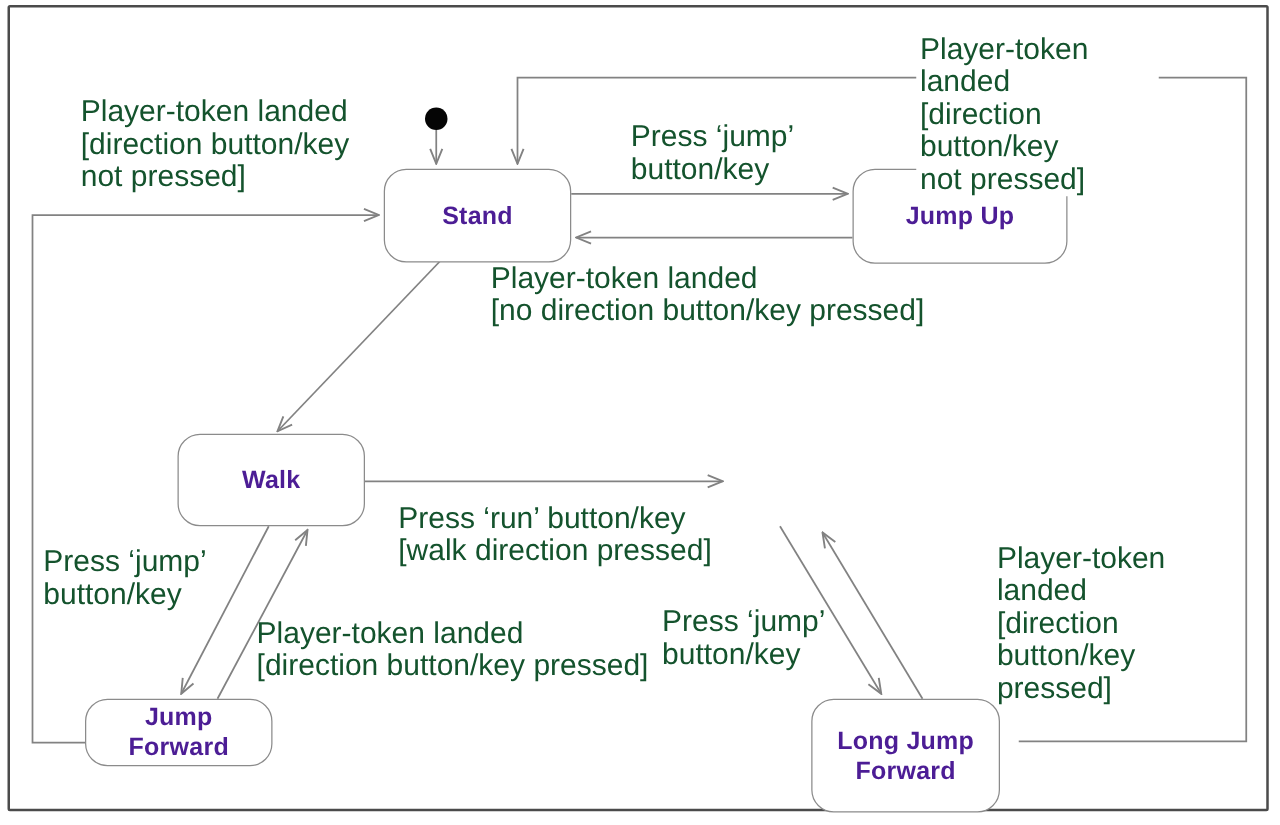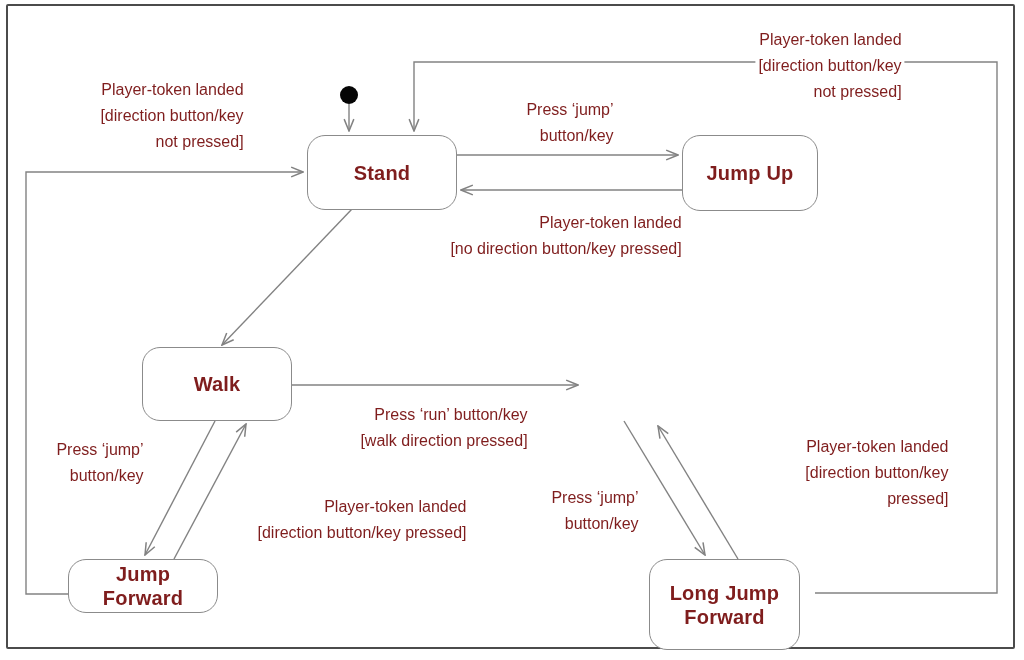--- a/index.html
+++ b/index.html
@@ -36,31 +36,31 @@
     background: #ffffff;
     border: 1.6px solid #8b8b8b;
     border-radius: 18px;
     display: flex;
     align-items: center;
     justify-content: center;
     text-align: center;
     font-size: 20px;
     font-weight: bold;
     line-height: 24px;
-    color: #7f1d1d;
+    color: #4c1d95;
     white-space: pre-line;
     letter-spacing: 0.2px;
   }
   .edge-label {
     position: absolute;
     transform: translateX(-50%);
-    font-size: 16px;
+    font-size: 24px;
     line-height: 26px;
-    text-align: right;
-    color: #7f1d1d;
+    text-align: left;
+    color: #14532d;
     white-space: pre-line;
   }
   .edge-label.opaque {
     background: #ffffff;
     padding: 0 3px;
   }
 </style>
 </head>
 <body>
 
@@ -97,21 +97,21 @@
       <path d="M174,559 L246,424" marker-end="url(#arrow)"></path>
 
       <path d="M624,421 L705,555" marker-end="url(#arrow)"></path>
 
       <path d="M738,559 L658,426" marker-end="url(#arrow)"></path>
     </g>
   </svg>
 
   <div class="state" style="left:307px; top:135px; width:150px; height:75px;">Stand</div>
 
-  <div class="state" style="left:682px; top:135px; width:136px; height:76px;">Jump Up</div>
+  <div class="state" style="left:682px; top:135px; width:172px; height:76px;">Jump Up</div>
 
   <div class="state" style="left:142px; top:347px; width:150px; height:74px;text-align:center;">Walk</div>
 
 
   <div class="state" style="left:68px; top:559px; width:150px; height:54px;">Jump
 Forward</div>
 
   <div class="state" style="left:649px; top:559px; width:151px; height:91px;">Long Jump
 Forward</div>
 

